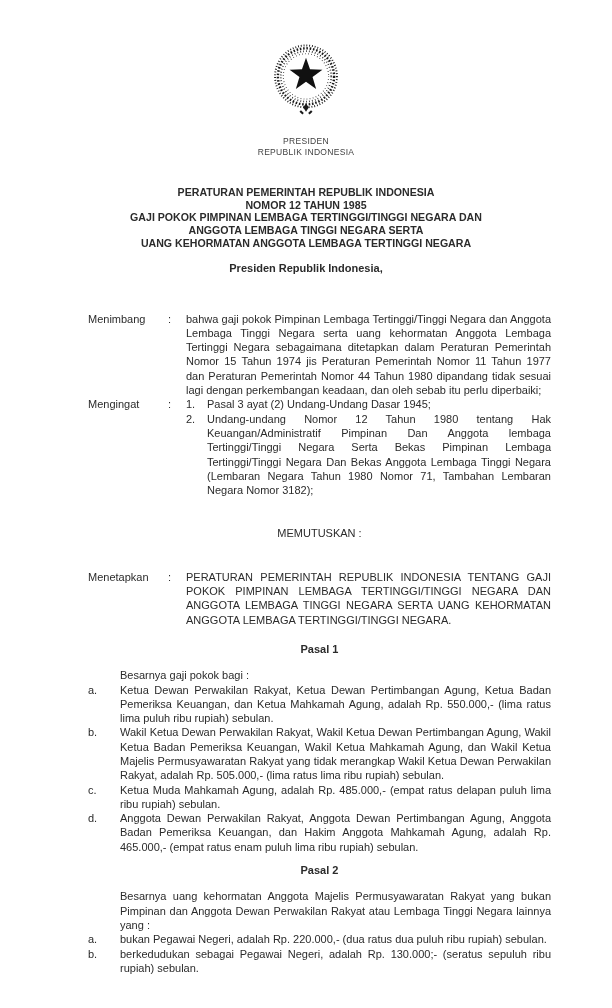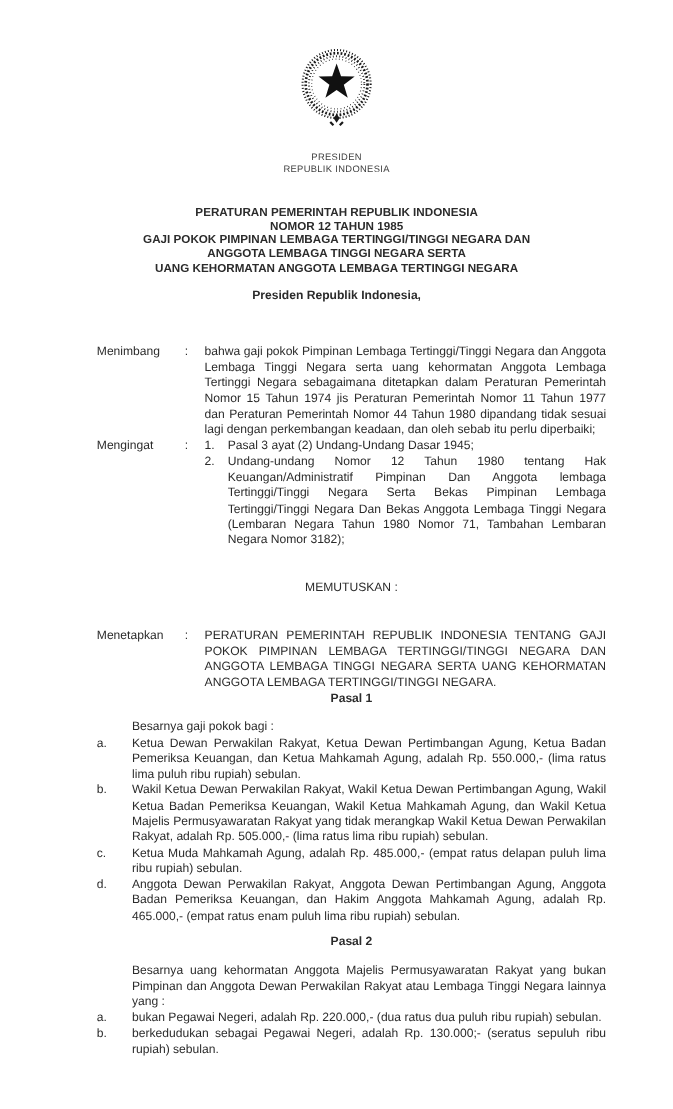--- a/index.html
+++ b/index.html
@@ -61,20 +61,21 @@
   .num-item .num { width: 21px; flex: none; }
   .num-item .num-text { flex: 1; text-align: justify; }
 
   .memutuskan {
     text-align: center;
     margin-top: 29px;
   }
   .pasal-heading {
     text-align: center;
     font-weight: bold;
+    margin-top: 15px;
     margin-bottom: 12px;
   }
   .pasal-heading.tight { margin-top: 9px; }
   .intro { text-align: justify; padding-left: 32px; }
   .lettered-item { display: flex; }
   .lettered-item .letter { width: 32px; flex: none; }
   .lettered-item .item-text { flex: 1; text-align: justify; }
 </style>
 </head>
 <body>

